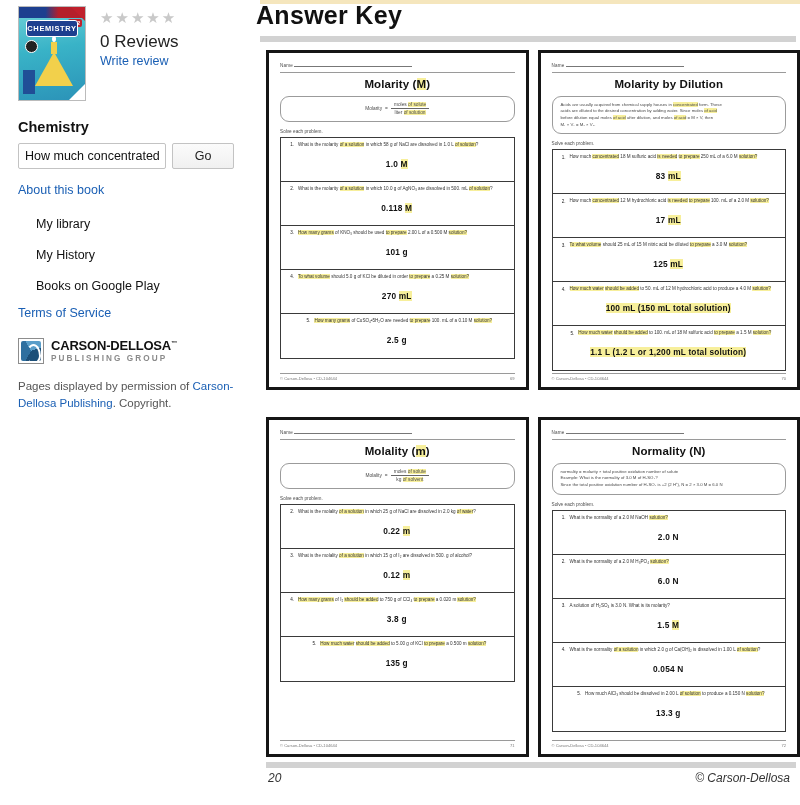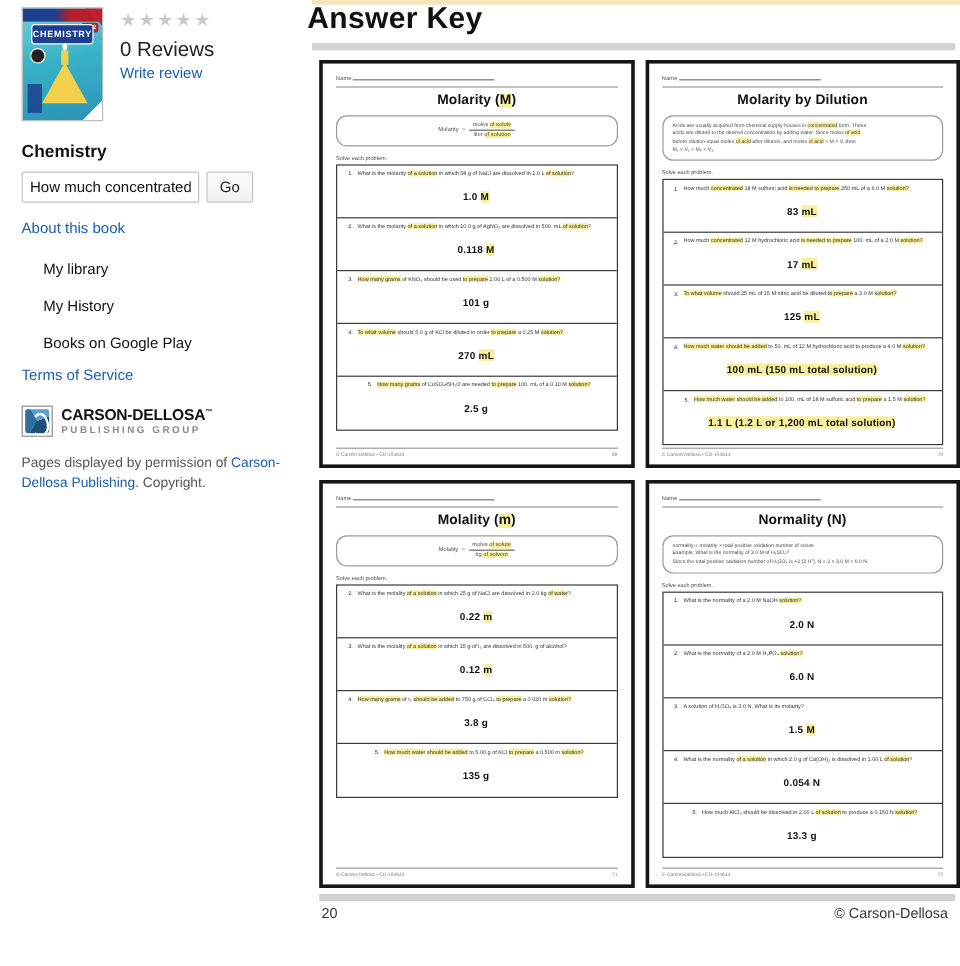--- a/index.html
+++ b/index.html
@@ -50,21 +50,21 @@
 
   .book-title { font-size: 14.5px; font-weight: bold; color: #111; margin: 18px 0 8px 0; }
 
   .search-row { display: flex; gap: 6px; align-items: stretch; }
   .search-input {
     width: 148px; height: 26px; border: 1px solid #c3c3c3; border-radius: 2px;
     padding: 0 6px; font-size: 12.5px; color: #111;
     font-family: "Liberation Sans", sans-serif; background: #fff;
   }
   .go-btn {
-    width: 39px; height: 26px; border: 1px solid #c3c3c3; border-radius: 2px;
+    width: 62px; height: 26px; border: 1px solid #c3c3c3; border-radius: 2px;
     background: linear-gradient(#fbfbfb,#f0f0f0); font-size: 12.5px; color: #222;
     cursor: pointer; font-family: "Liberation Sans", sans-serif;
   }
   .about-link { font-size: 12.5px; color: #1a5fb4; margin-top: 14px; cursor: pointer; }
 
   .navlist { margin-top: 20px; padding-left: 18px; }
   .navlist li { list-style: none; font-size: 12.5px; color: #111; margin-bottom: 17px; cursor: pointer; }
   .tos { font-size: 12.5px; color: #1a5fb4; margin-top: -4px; cursor: pointer; }
 
   .publisher { display:flex; align-items:center; gap:7px; margin-top: 18px; }
@@ -93,21 +93,21 @@
   .viewer { flex: 1; position: relative; background: #fff; }
   .topbar { height: 4px; background: #f5e6bd; margin-left: 4px; }
   .ak-title {
     font-size: 25px; font-weight: bold; color: #111;
     letter-spacing: .3px; margin-top: -4px; padding-top: 2px; line-height: 1.1;
     font-family: "Liberation Sans", sans-serif;
   }
   .rule { height: 6px; background: #d2d2d2; margin: 6px 4px 0 4px; }
 
   .sheet-grid {
-    display: grid; grid-template-columns: 1fr 1fr; gap: 10px 9px;
+    display: grid; grid-template-columns: 1fr 1fr; gap: 27px 9px;
     padding: 8px 0 0 10px;
   }
   .page {
     border: 3px solid #161616; background: #fff;
     padding: 9px 11px 7px 11px;
     height: 340px; position: relative; overflow: hidden;
   }
   .name-line { font-size: 4.6px; color: #4a4a4a; letter-spacing:.2px; }
   .name-line .ul { display:inline-block; width:118px; border-bottom:1px solid #777; margin-left:1px; height:5px;}
   .hdr-rule { height: 1.2px; background: #9a9a9a; margin: 4px 0 5px 0; }
@@ -145,21 +145,21 @@
   .hl-a { background: #f7ef9b; }
 
   .pg-foot {
     position:absolute; left:11px; right:11px; bottom:6px;
     border-top: .9px solid #9a9a9a; padding-top: 2px;
     display:flex; justify-content:space-between; font-size:4.1px; color:#7a7a7a;
   }
   .pg-foot.rev{ flex-direction: row-reverse; }
 
   .bot-rule { height: 6px; background: #d2d2d2; margin: 5px 4px 0 10px; }
-  .bot-row { display:flex; justify-content:space-between; padding: 3px 10px 0 12px; }
+  .bot-row { display:flex; justify-content:space-between; padding: 3px 10px 0 12px; font-style: italic; }
   .bot-pg { font-size: 12px; color:#333; }
   .bot-cr { font-size: 12px; color:#333; }
 </style>
 </head>
 <body>
 
 <div id="root">
 
   <aside class="sidebar">
 

